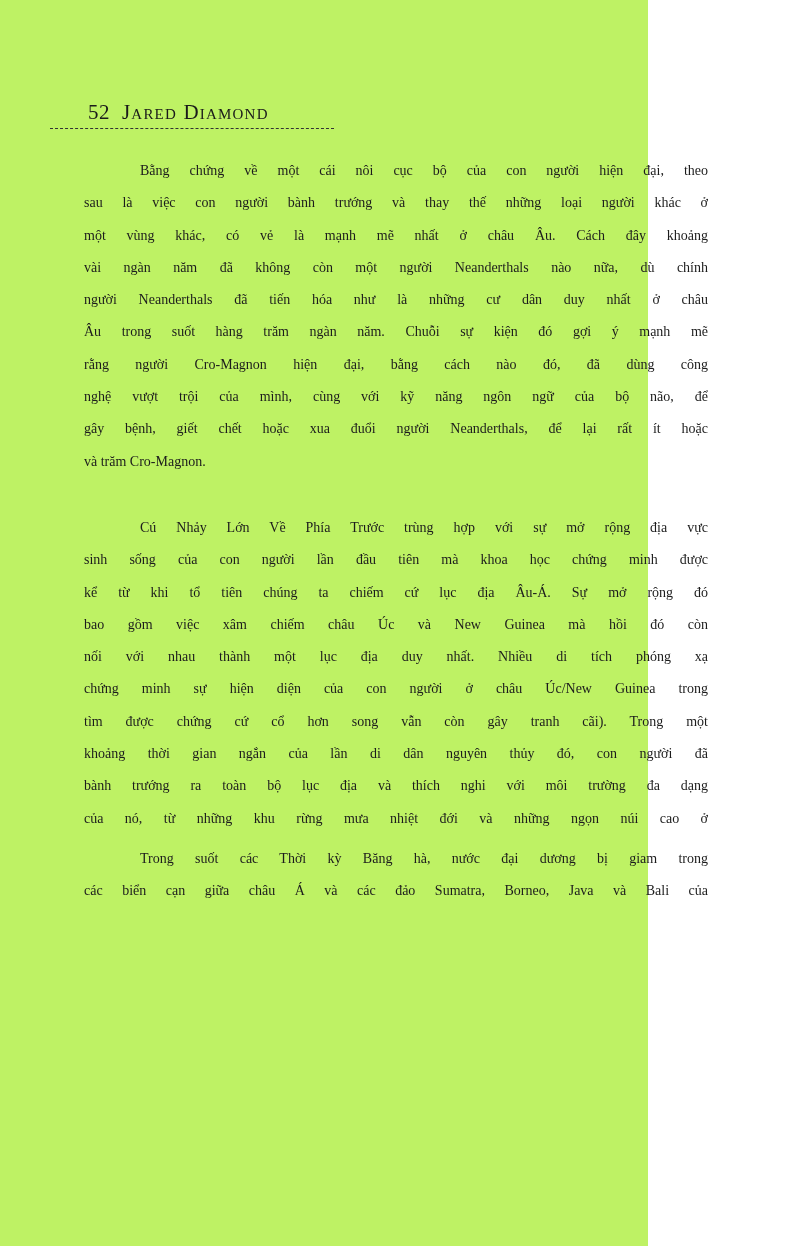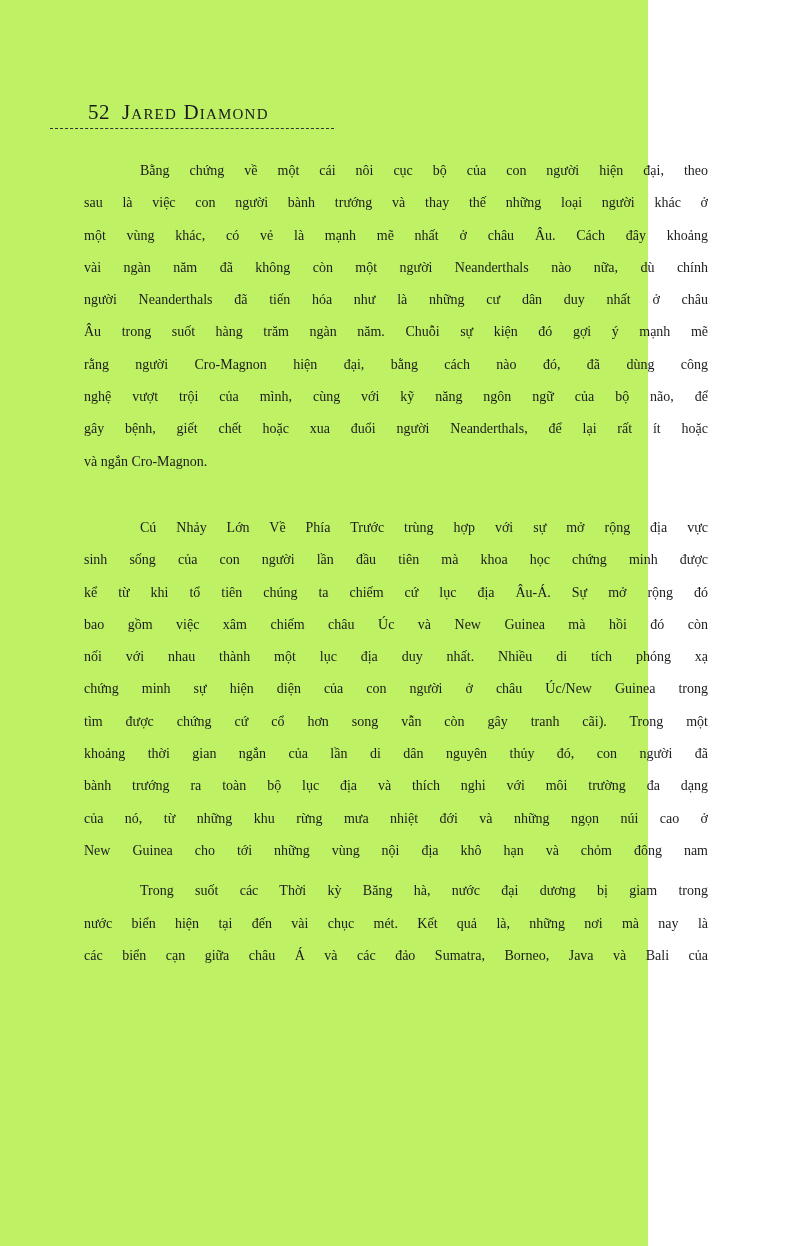--- a/index.html
+++ b/index.html
@@ -36,41 +36,39 @@
     <div class="para">
       <span class="line indent">Bằng chứng về một cái nôi cục bộ của con người hiện đại, theo</span>
       <span class="line">sau là việc con người bành trướng và thay thế những loại người khác ở</span>
       <span class="line">một vùng khác, có vẻ là mạnh mẽ nhất ở châu Âu. Cách đây khoảng</span>
       <span class="line">vài ngàn năm đã không còn một người Neanderthals nào nữa, dù chính</span>
       <span class="line">người Neanderthals đã tiến hóa như là những cư dân duy nhất ở châu</span>
       <span class="line">Âu trong suốt hàng trăm ngàn năm. Chuỗi sự kiện đó gợi ý mạnh mẽ</span>
       <span class="line">rằng người Cro-Magnon hiện đại, bằng cách nào đó, đã dùng công</span>
       <span class="line">nghệ vượt trội của mình, cùng với kỹ năng ngôn ngữ của bộ não, để</span>
       <span class="line">gây bệnh, giết chết hoặc xua đuổi người Neanderthals, để lại rất ít hoặc</span>
-      <span class="line last">và ngắn Cro-Magnon.</span>
+      <span class="line last">và trăm Cro-Magnon.</span>
     </div>
 
     <div class="para-gap-large"></div>
 
     <div class="para">
       <span class="line indent">Cú Nhảy Lớn Về Phía Trước trùng hợp với sự mở rộng địa vực</span>
       <span class="line">sinh sống của con người lần đầu tiên mà khoa học chứng minh được</span>
       <span class="line">kể từ khi tổ tiên chúng ta chiếm cứ lục địa Âu-Á. Sự mở rộng đó</span>
       <span class="line">bao gồm việc xâm chiếm châu Úc và New Guinea mà hồi đó còn</span>
       <span class="line">nối với nhau thành một lục địa duy nhất. Nhiều di tích phóng xạ</span>
       <span class="line">chứng minh sự hiện diện của con người ở châu Úc/New Guinea trong</span>
       <span class="line">tìm được chứng cứ cổ hơn song vẫn còn gây tranh cãi). Trong một</span>
       <span class="line">khoảng thời gian ngắn của lần di dân nguyên thủy đó, con người đã</span>
       <span class="line">bành trướng ra toàn bộ lục địa và thích nghi với môi trường đa dạng</span>
       <span class="line">của nó, từ những khu rừng mưa nhiệt đới và những ngọn núi cao ở</span>
-      <span class="line">New Guinea cho tới những vùng nội địa khô hạn và chỏm đông nam</span>
     </div>
 
     <div class="para-gap-small"></div>
 
     <div class="para">
       <span class="line indent">Trong suốt các Thời kỳ Băng hà, nước đại dương bị giam trong</span>
-      <span class="line">nước biển hiện tại đến vài chục mét. Kết quả là, những nơi mà nay là</span>
       <span class="line">các biển cạn giữa châu Á và các đảo Sumatra, Borneo, Java và Bali của</span>
     </div>
 
   </div>
 </div>
 
 </body></html>

